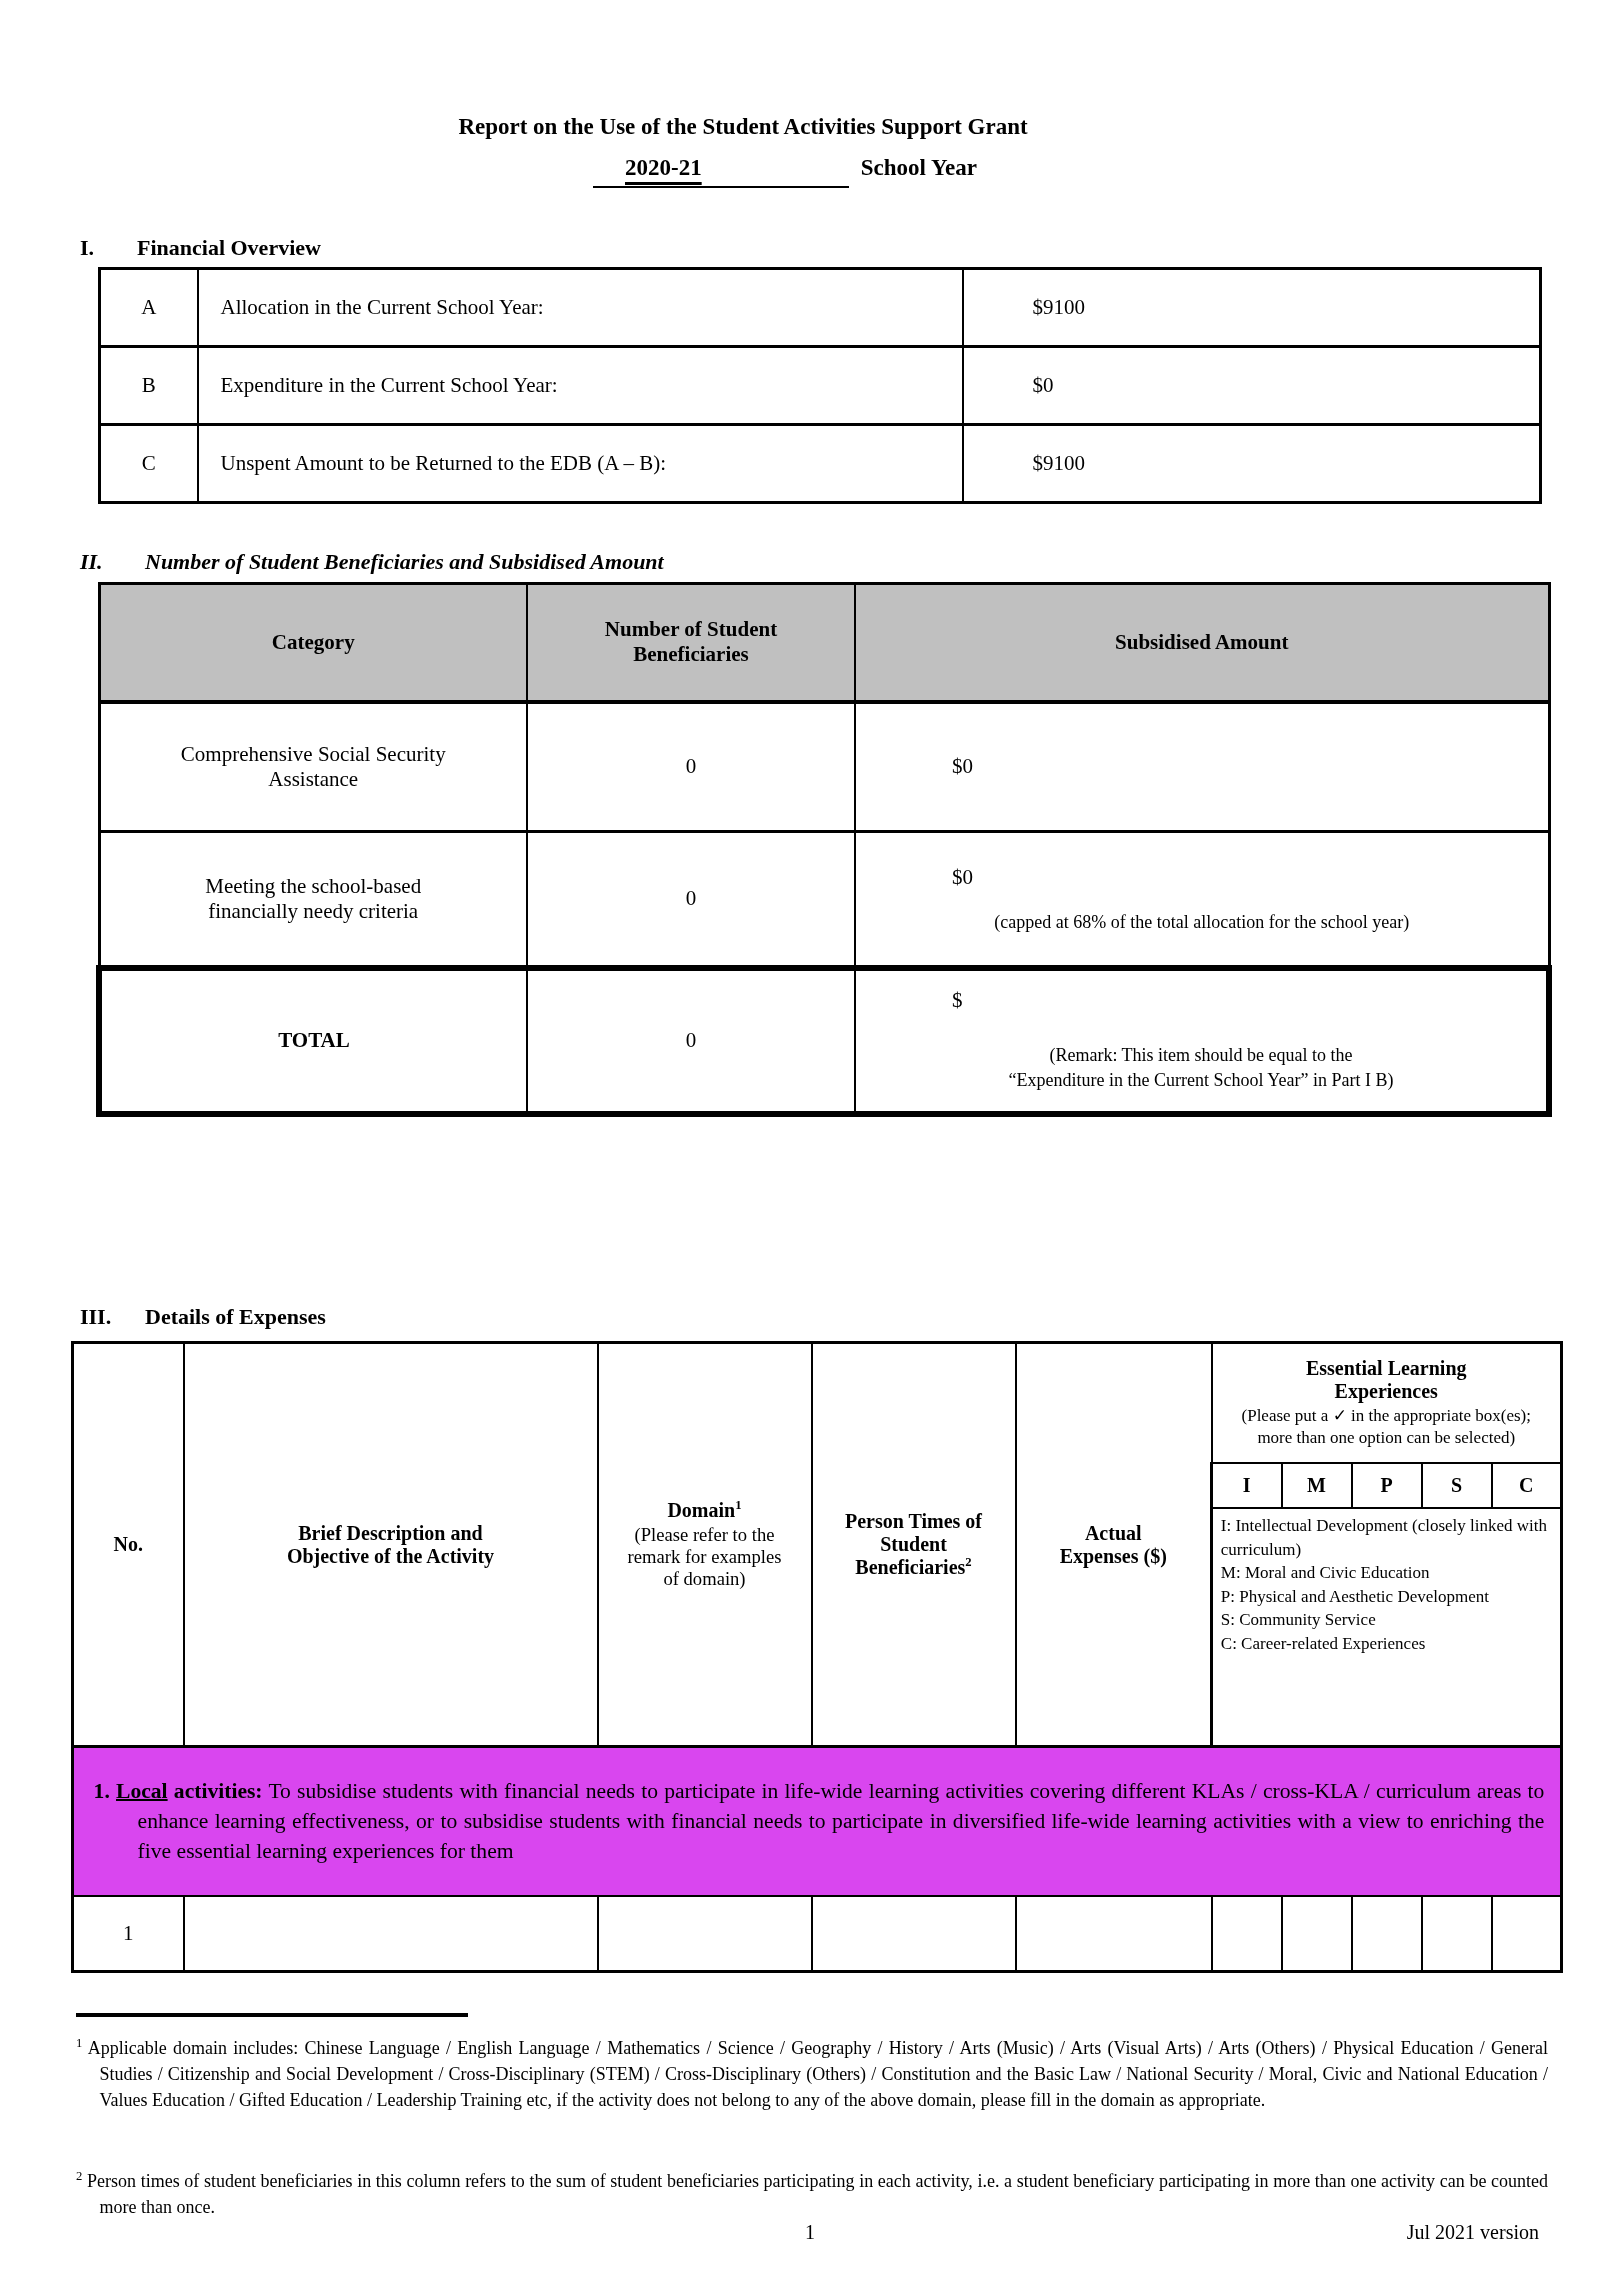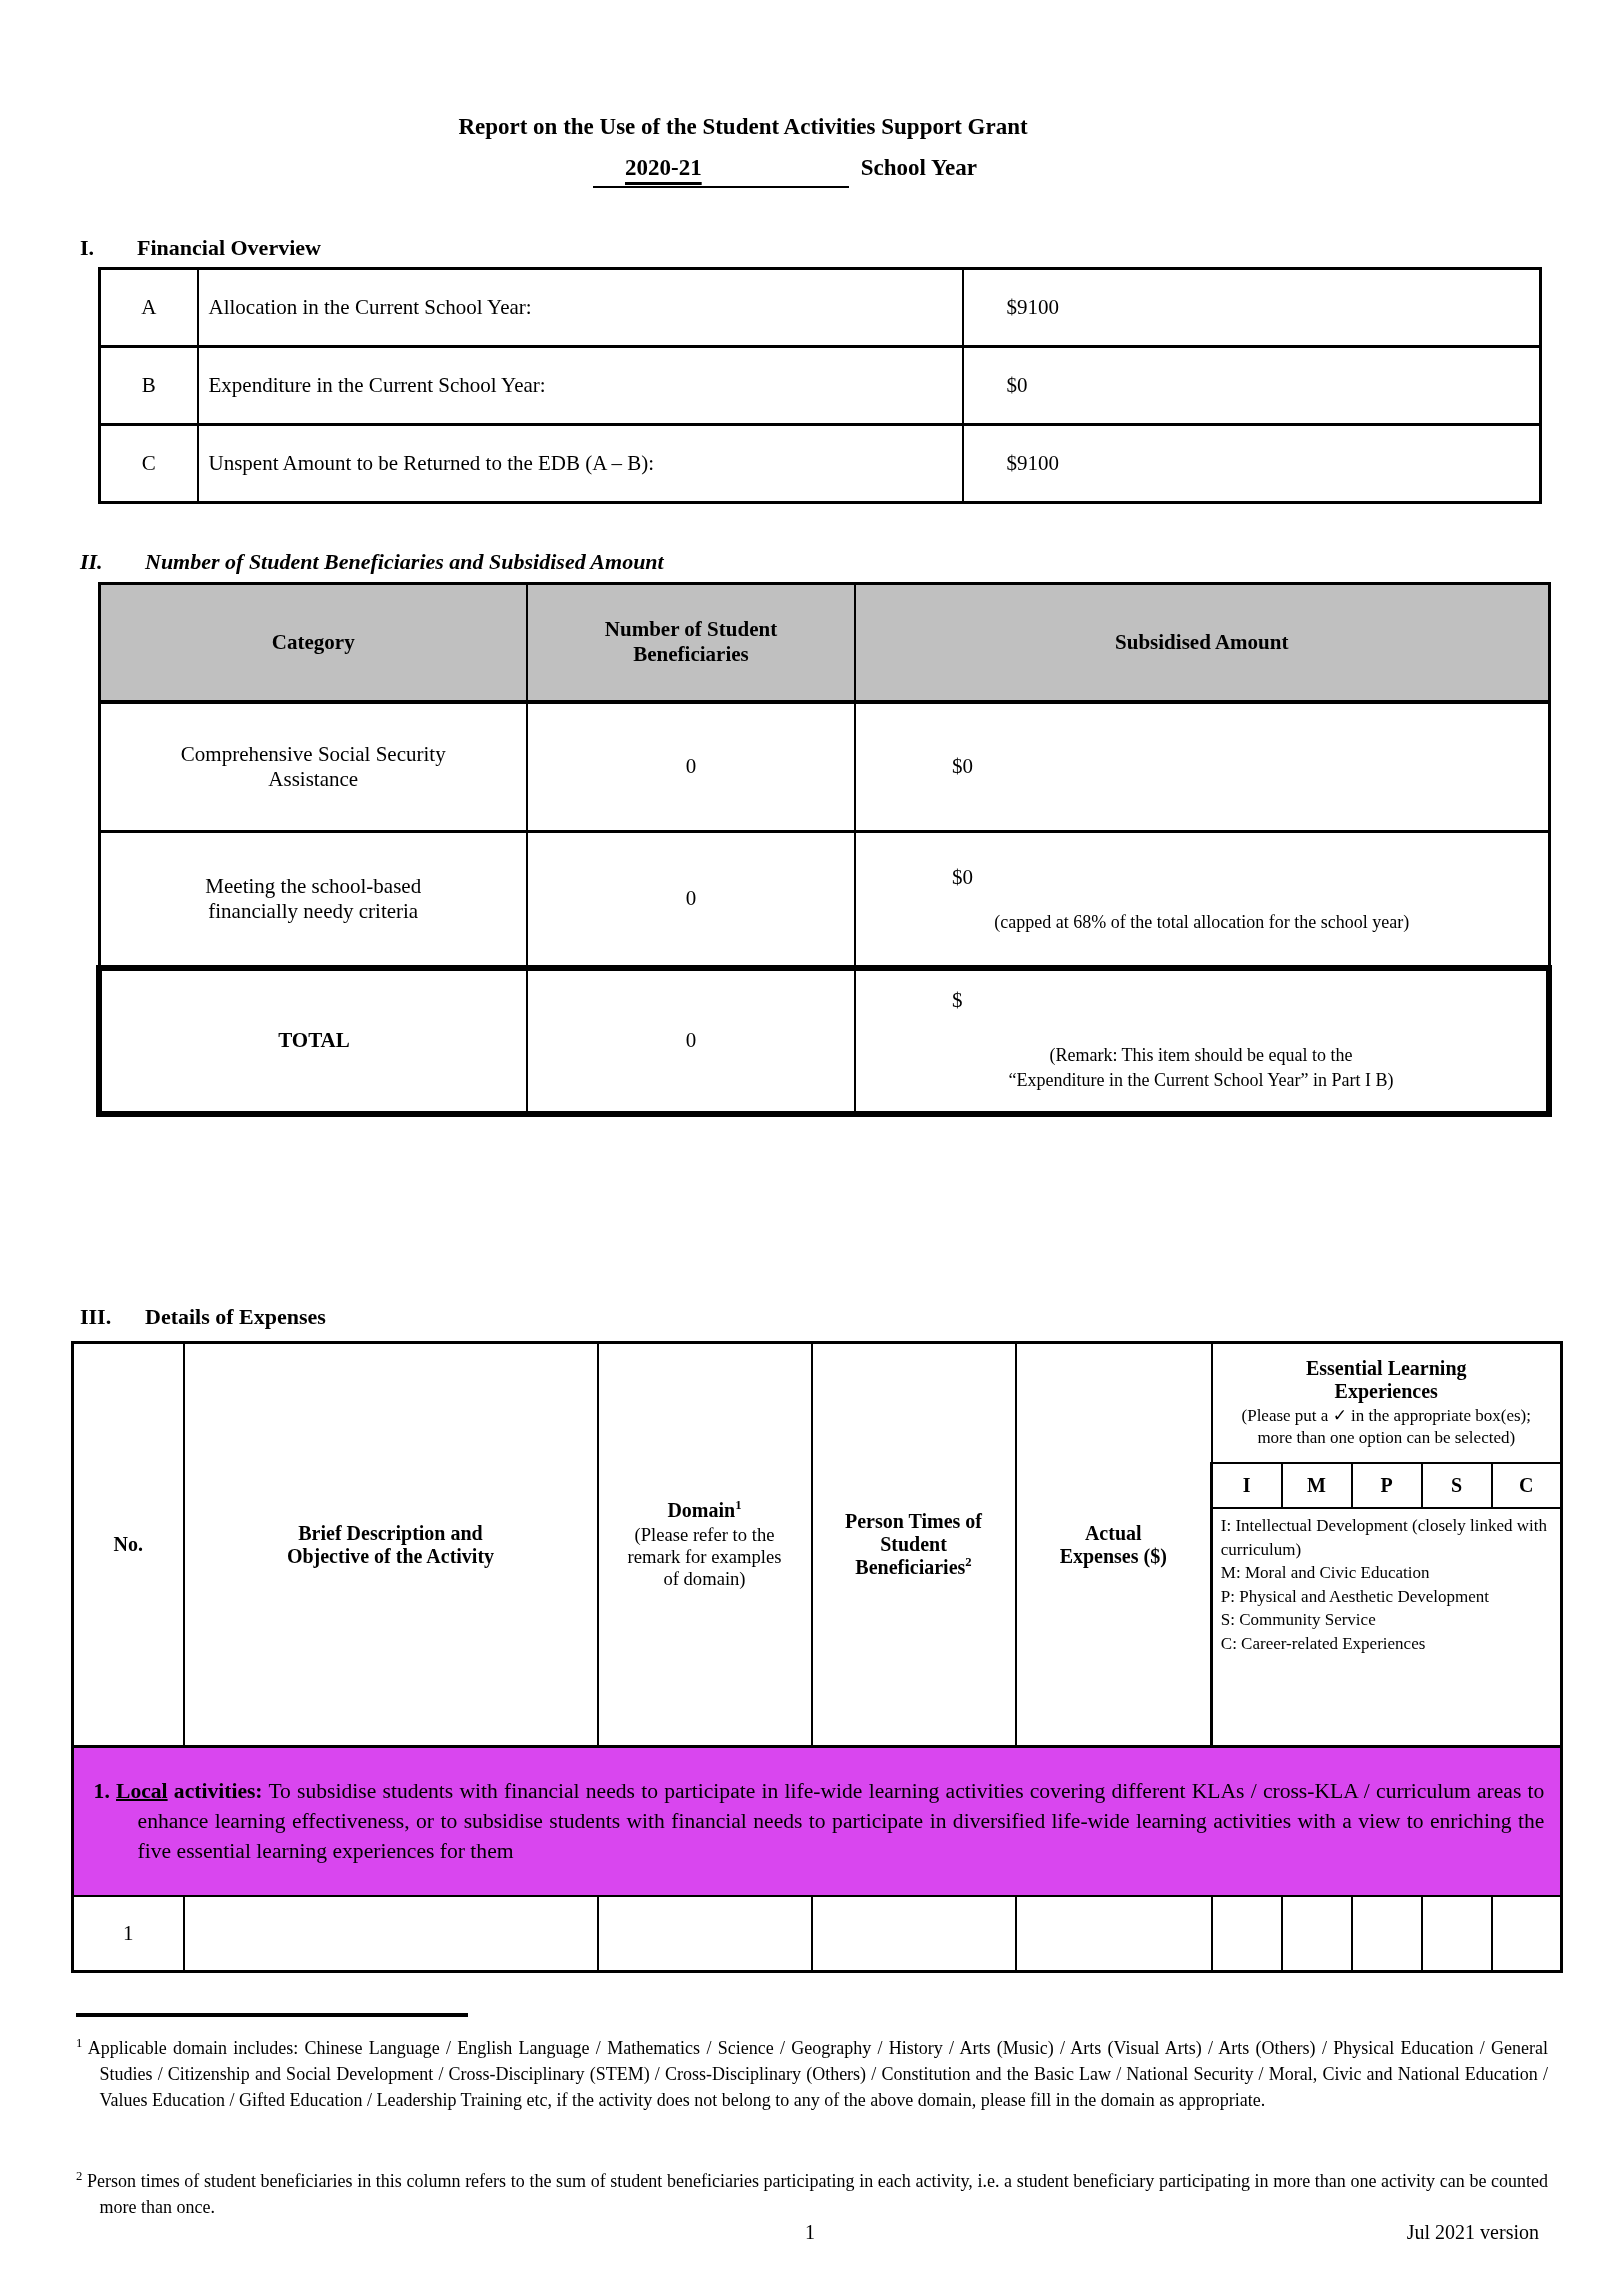--- a/index.html
+++ b/index.html
@@ -34,22 +34,22 @@
   table { border-collapse: collapse; table-layout: fixed; }
   td, th { vertical-align: middle; padding:0; font-weight:normal; }
 
   
   .t1 { top:267px; left:98px; width:1441px; font-size:21px; }
   .t1 td { border:2px solid #000; height:78px; }
   .t1 tr > td { border-top-width:3.9px; border-bottom-width:3.9px; }
   .t1 td:first-child { border-left-width:3.9px; }
   .t1 td:last-child  { border-right-width:3.9px; }
   .t1 .c-key   { text-align:center; }
-  .t1 .c-label { padding-left:10px; }
-  .t1 .c-value { padding-left:43px; }
+  .t1 .c-label { padding-left:22px; }
+  .t1 .c-value { padding-left:69px; }
 
   
   .t2 { top:582px; left:96px; width:1451px; font-size:21px; }
   .t2 td, .t2 th { border:2px solid #000; }
   .t2 tr:first-child > th { border-top-width:3.9px; }
   .t2 td:first-child, .t2 th:first-child { border-left-width:3.9px; }
   .t2 td:last-child,  .t2 th:last-child  { border-right-width:3.9px; }
   .t2 .hdr th { background:#c0c0c0; font-weight:bold; text-align:center;
                 height:118px; border-bottom-width:4.9px; }
   .t2 .r td { border-bottom-width:3.9px; }

